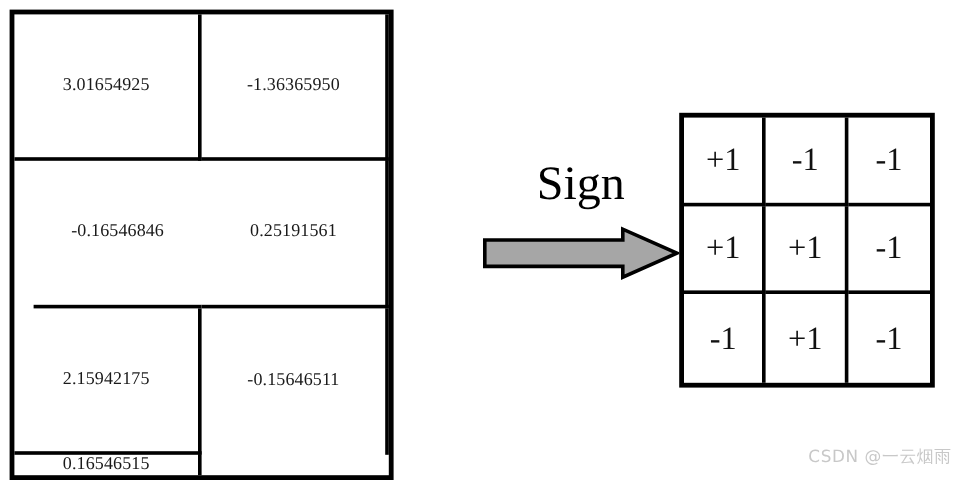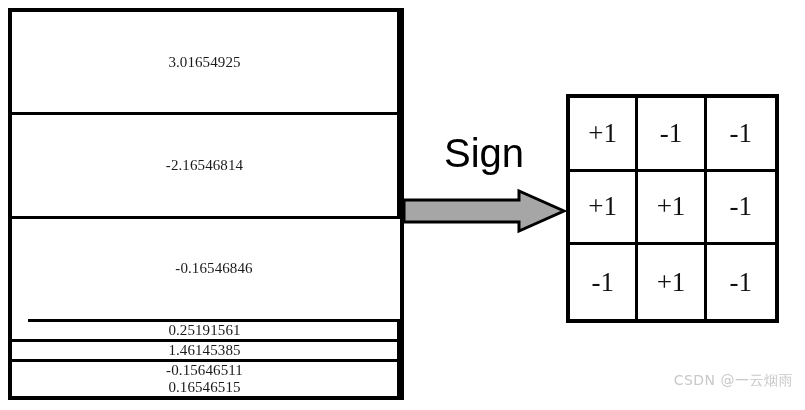--- a/index.html
+++ b/index.html
@@ -14,27 +14,27 @@
     background: #ffffff;
     overflow: hidden;
     font-family: "Liberation Serif", "DejaVu Serif", serif;
   }
 
   
   #input-matrix {
     position: absolute;
     left: 8px;
     top: 8px;
-    width: 396px;
+    width: 320px;
     height: 392px;
     border: 4px solid #000000;
     box-sizing: border-box;
     background: #ffffff;
     display: grid;
-    grid-template-columns: 1fr;
+    grid-template-columns: 1fr 1fr;
     grid-template-rows: 1fr 1fr 1fr;
   }
   #input-matrix .cell {
     border-right: 3px solid #000000;
     border-bottom: 3px solid #000000;
     box-sizing: border-box;
     display: flex;
     align-items: center;
     justify-content: center;
     font-size: 15px;
@@ -48,21 +48,21 @@
   
   #sign-label {
     position: absolute;
     left: 404px;
     top: 133px;
     width: 160px;
     text-align: center;
     font-size: 40px;
     line-height: 1;
     color: #000000;
-    font-family: Liberation Sans, sans-serif;
+    font-family: Liberation Serif, serif;
   }
   #arrow-wrap {
     position: absolute;
     left: 401px;
     top: 188px;
     width: 166px;
     height: 46px;
   }
   #arrow-wrap svg { display: block; width: 100%; height: 100%; }
 
@@ -106,24 +106,24 @@
     white-space: nowrap;
   }
 </style>
 </head>
 <body>
 
 <div id="page">
 
   <div id="input-matrix">
     <div class="cell r1 c1">3.01654925</div>
-    <div class="cell r1 c2">-2.16546814</div>
+    <div class="cell r1 c2">-1.36365950</div>
     <div class="cell r1 c3">-0.16546846</div>
     <div class="cell r2 c1">0.25191561</div>
-    <div class="cell r2 c2">1.46145385</div>
+    <div class="cell r2 c2">2.15942175</div>
     <div class="cell r3 c1">-0.15646511</div>
     <div class="cell r3 c2">0.16546515</div>
   </div>
 
   <div id="sign-label">Sign</div>
 
   <div id="arrow-wrap">
     <svg viewBox="0 0 166 46" preserveAspectRatio="none" aria-hidden="true">
       <polygon points="3,12 118,12 118,3 163,23 118,43 118,34 3,34" fill="#a6a6a6" stroke="#000000" stroke-width="3" stroke-linejoin="miter"></polygon>
     </svg>

